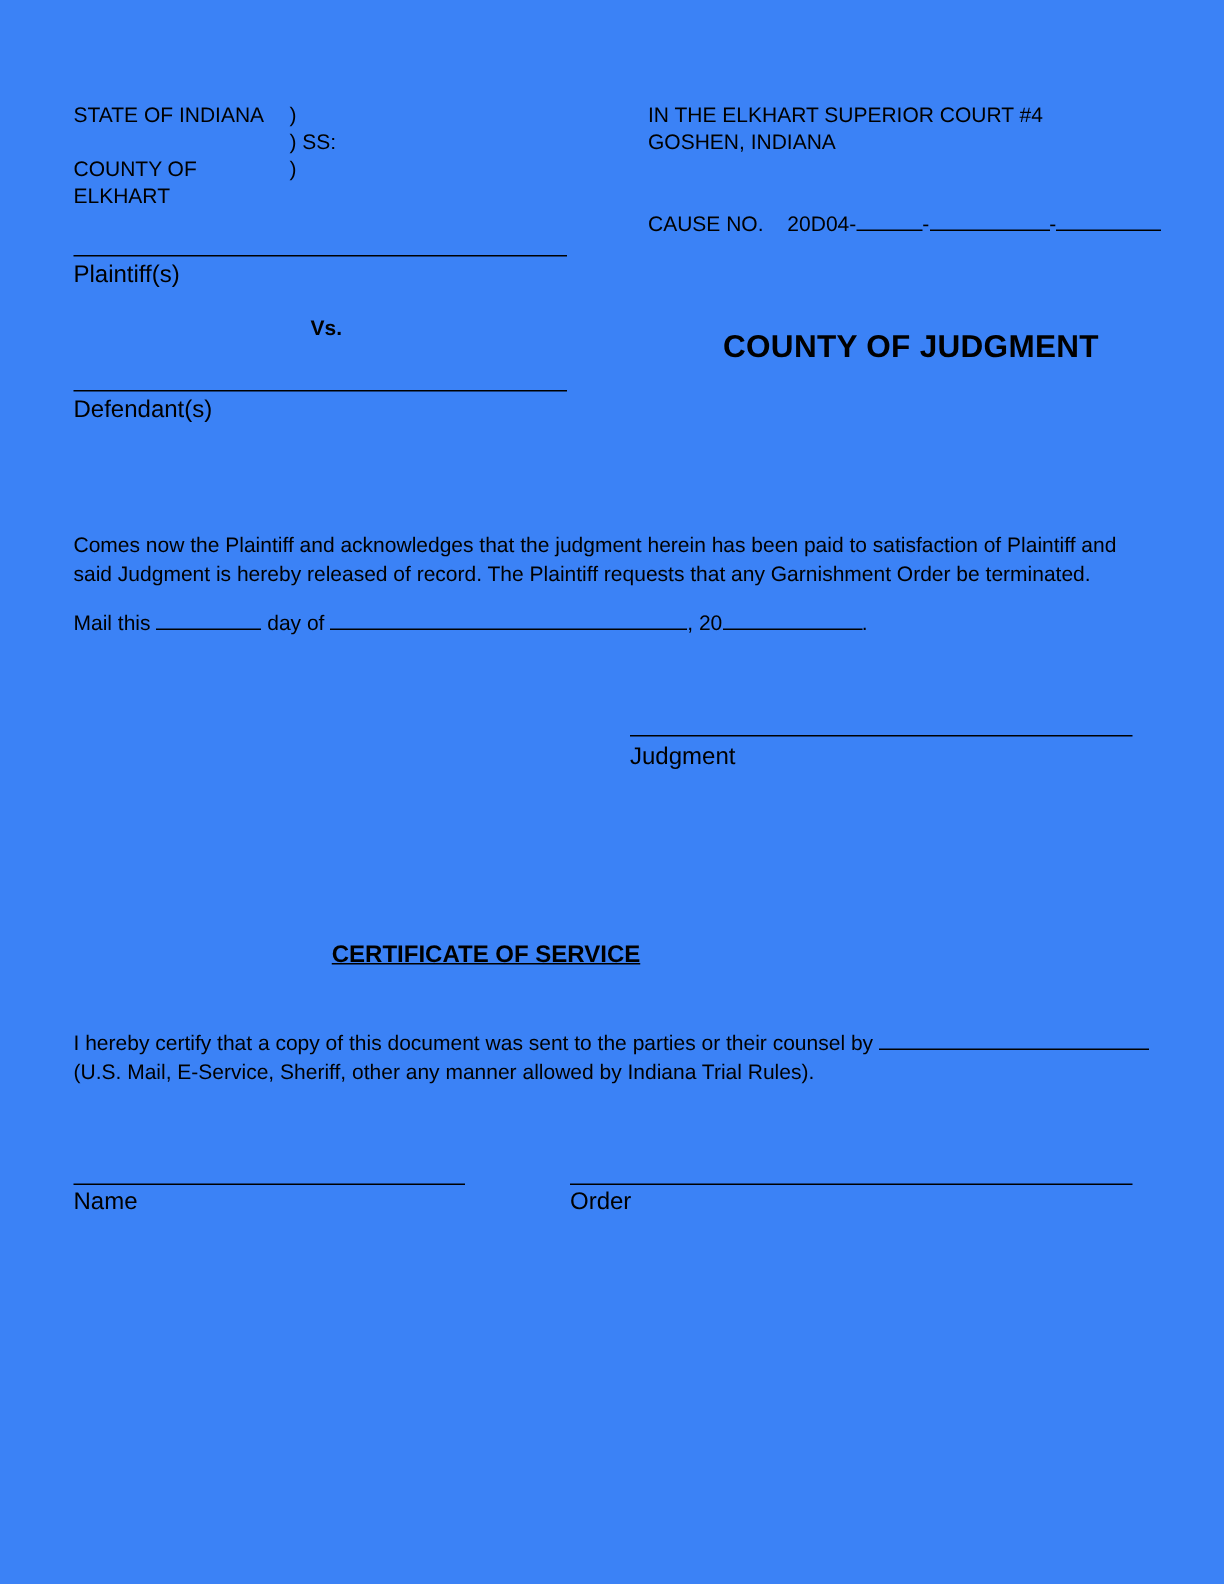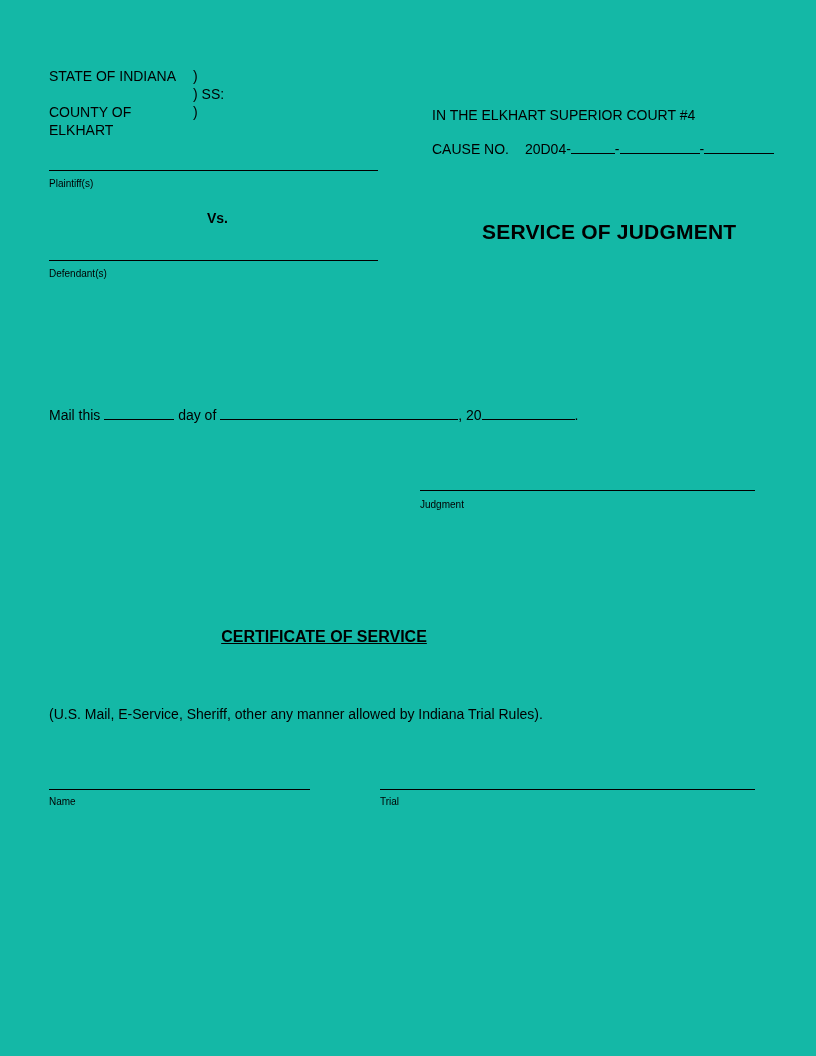--- a/index.html
+++ b/index.html
@@ -6,56 +6,56 @@
   html, body { background: #ffffff; }
   body {
     font-family: "Liberation Sans", "DejaVu Sans", sans-serif;
     color: #000000;
   }
   .page {
     position: relative;
     width: 816px;
     height: 1056px;
     margin: 0 auto;
-    background: #14b8a6;
+    background: #3b82f6;
     overflow: hidden;
     font-size: 14px;
     line-height: 18px;
   }
   .abs { position: absolute; }
 
   
   .court-left {
     left: 49px; top: 67px;
     display: grid;
     grid-template-columns: 144px auto;
     row-gap: 0;
   }
   .court-left span { display: block; line-height: 18px; }
   .court-right { left: 432px; top: 67px; }
-  .court-right div { line-height: 18px; margin-top: 39px; }
+  .court-right div { line-height: 18px; }
 
   
   .cause-line { left: 432px; top: 140px; white-space: nowrap; text-align: center; }
   .cause-label { margin-right: 12px; }
 
   
   .blank {
     display: inline-block;
     border-bottom: 1px solid #000;
     height: 13px;
     vertical-align: baseline;
   }
   .hline {
     position: absolute;
     border-top: 1px solid #000;
     height: 0;
   }
 
-  .label { font-size: 10px; text-align: center; }
+  .label { font-size: 16px; text-align: center; }
   .vs { font-weight: bold; }
 
   .doc-title {
     font-size: 21px;
     font-weight: bold;
     letter-spacing: 0.2px;
   }
 
   .body-par {
     width: 722px;
@@ -84,52 +84,58 @@
     <span>STATE OF INDIANA</span>
     <span>)</span>
     <span></span>
     <span>) SS:</span>
     <span>COUNTY OF ELKHART</span>
     <span>)</span>
   </div>
 
   <div class="abs court-right">
     <div>IN THE ELKHART SUPERIOR COURT #4</div>
+    <div>GOSHEN, INDIANA</div>
   </div>
 
   <div class="abs cause-line">
     <span class="cause-label">CAUSE NO.</span>
     <span>20D04-</span><span class="blank" style="width:44px"></span><span>-</span><span class="blank" style="width:80px"></span><span>-</span><span class="blank" style="width:70px"></span>
   </div>
 
   <div class="hline" style="left:49px; top:170px; width:329px;"></div>
   <div class="abs label" style="left:49px; top:175px;">Plaintiff(s)</div>
 
   <div class="abs vs" style="left:207px; top:209px;">Vs.</div>
 
-  <div class="abs doc-title" style="left:482px; top:223px;">SERVICE OF JUDGMENT</div>
+  <div class="abs doc-title" style="left:482px; top:223px;">COUNTY OF JUDGMENT</div>
 
   <div class="hline" style="left:49px; top:260px; width:329px;"></div>
   <div class="abs label" style="left:49px; top:265px;">Defendant(s)</div>
 
+  <div class="abs body-par" style="left:49px; top:354px;">Comes now the Plaintiff and acknowledges that the judgment herein has been paid to satisfaction of Plaintiff and said Judgment is hereby released of record.  The Plaintiff requests that any Garnishment Order be terminated.</div>
 
   <div class="abs dated-line" style="left:49px; top:406px;">
     <span>Mail this</span>
     <span class="blank" style="width:70px"></span>
     <span>day of</span>
     <span class="blank" style="width:238px"></span><span>, 20</span><span class="blank" style="width:93px"></span><span>.</span>
   </div>
 
   <div class="hline" style="left:420px; top:490px; width:335px;"></div>
   <div class="abs label" style="left:420px; top:496px;">Judgment</div>
 
   <div class="abs cert-heading">CERTIFICATE OF SERVICE</div>
 
+  <div class="abs cert-line" style="left:49px; top:686px;">
+    <span>I hereby certify that a copy of this document was sent to the parties or their counsel by</span>
+    <span class="blank" style="width:180px"></span>
+  </div>
   <div class="abs cert-line" style="left:49px; top:705px;">
     <span>(U.S. Mail, E-Service, Sheriff, other any manner allowed by Indiana Trial Rules).</span>
   </div>
 
   <div class="hline" style="left:49px; top:789px; width:261px;"></div>
   <div class="hline" style="left:380px; top:789px; width:375px;"></div>
   <div class="abs label" style="left:49px; top:793px;">Name</div>
-  <div class="abs label" style="left:380px; top:793px;">Trial</div>
+  <div class="abs label" style="left:380px; top:793px;">Order</div>
 
 </div>
 
 </body></html>

